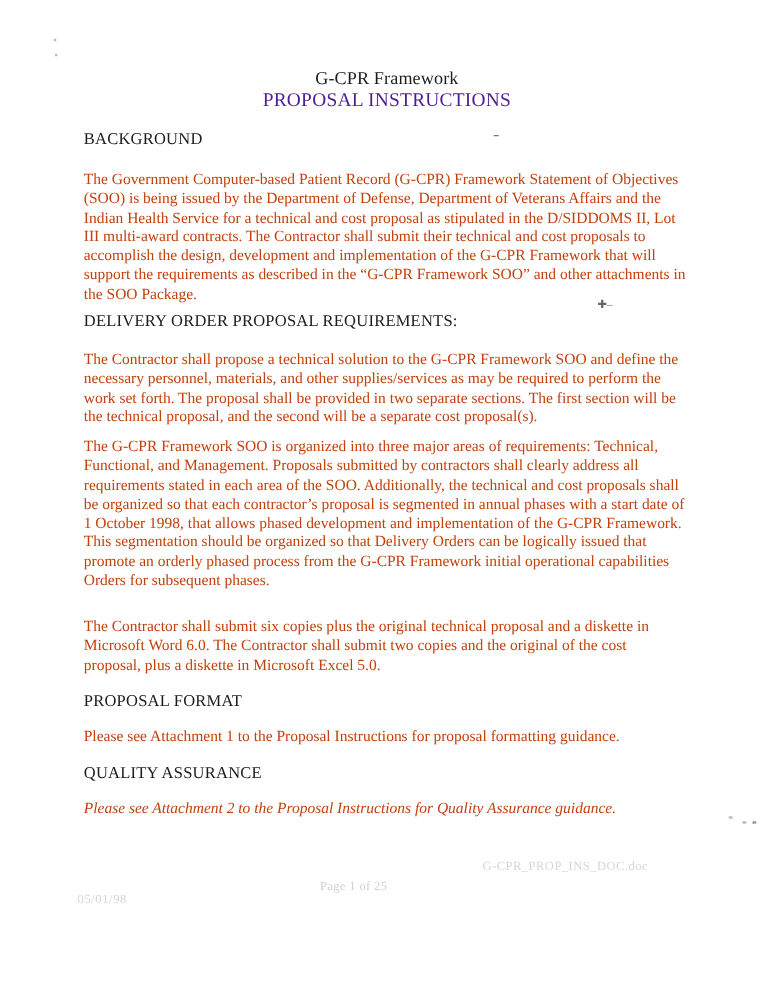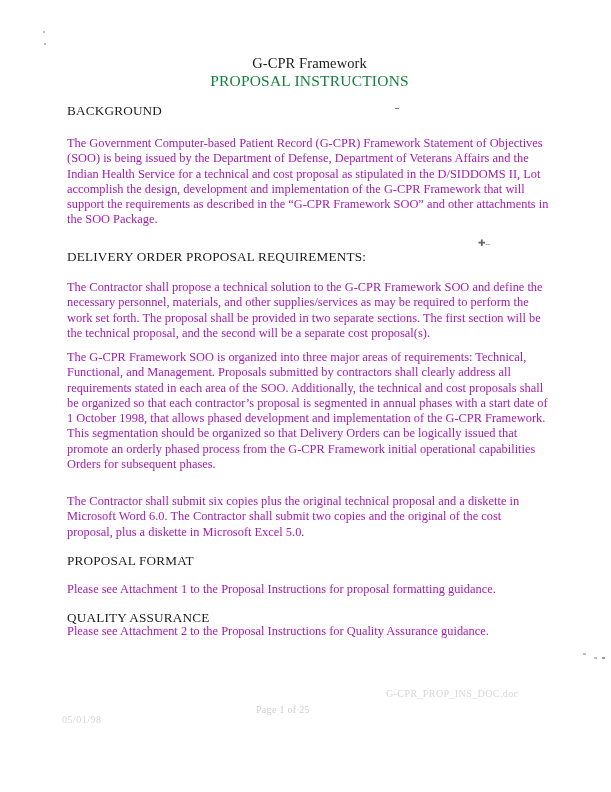--- a/index.html
+++ b/index.html
@@ -29,39 +29,39 @@
     .title-line1 {
       font-size: 14.5px;
       line-height: 17px;
       color: #1c1c1c;
       letter-spacing: 0.1px;
       margin-left: 8px;
     }
     .title-line2 {
       font-size: 15.5px;
       line-height: 18px;
-      color: #15803d;
+      color: #4c1d95;
       letter-spacing: 0.2px;
       margin-left: 8px;
     }
     .section-heading {
       position: absolute;
       left: 67px;
       font-size: 13.2px;
       line-height: 16px;
       color: #1c1c1c;
       letter-spacing: 0.2px;
       white-space: nowrap;
     }
     .para {
       position: absolute;
       left: 67px;
       font-size: 12.4px;
       line-height: 15.3px;
-      color: #a21caf;
+      color: #c2410c;
       white-space: nowrap;
     }
     .para .line {
       display: block;
     }
     .footer-left {
       position: absolute;
       left: 62px; top: 714px;
       font-size: 10px;
       font-family: "Liberation Serif", serif;
@@ -103,20 +103,21 @@
   <div class="title-block">
     <div class="title-line1">G-CPR Framework</div>
     <div class="title-line2">PROPOSAL INSTRUCTIONS</div>
   </div>
 
   <div class="section-heading" style="top:103px;">BACKGROUND</div>
   <div class="para" style="top:136px;">
     <span class="line">The Government Computer-based Patient Record (G-CPR) Framework Statement of Objectives</span>
     <span class="line">(SOO) is being issued by the Department of Defense, Department of Veterans Affairs and the</span>
     <span class="line">Indian Health Service for a technical and cost proposal as stipulated in the D/SIDDOMS II, Lot</span>
+    <span class="line">III multi-award contracts.  The Contractor shall submit their technical and cost proposals to</span>
     <span class="line">accomplish the design, development and implementation of the G-CPR Framework that will</span>
     <span class="line">support the requirements as described in the “G-CPR Framework SOO” and other attachments in</span>
     <span class="line">the SOO Package.</span>
   </div>
 
   <span class="arrow-mark">✚–</span>
 
   <div class="section-heading" style="top:249px;">DELIVERY ORDER PROPOSAL REQUIREMENTS:</div>
   <div class="para" style="top:280px;">
     <span class="line">The Contractor shall propose a technical solution to the G-CPR Framework SOO and define the</span>
@@ -141,21 +142,21 @@
     <span class="line">Microsoft Word 6.0.  The Contractor shall submit two copies and the original of the cost</span>
     <span class="line">proposal, plus a diskette in Microsoft Excel 5.0.</span>
   </div>
 
   <div class="section-heading" style="top:553px;font-family:Liberation Serif, serif;">PROPOSAL FORMAT</div>
   <div class="para" style="top:582px;">
     <span class="line">Please see Attachment 1 to the Proposal Instructions for proposal formatting guidance.</span>
   </div>
 
   <div class="section-heading" style="top:610px;">QUALITY ASSURANCE</div>
-  <div class="para" style="top:624px;">
+  <div class="para" style="top:639px;font-style:italic;">
     <span class="line">Please see Attachment 2 to the Proposal Instructions for Quality Assurance guidance.</span>
   </div>
 
   <div class="footer-left">05/01/98</div>
   <div class="footer-center">Page 1 of 25</div>
   <div class="footer-right">G-CPR_PROP_INS_DOC.doc</div>
 
   <div class="speck" style="left:43px;top:31px;width:2px;height:2px;"></div>
   <div class="speck" style="left:44px;top:43px;width:2px;height:2px;"></div>
   <div class="speck" style="left:395px;top:108px;width:4px;height:1px;background:#777;"></div>

